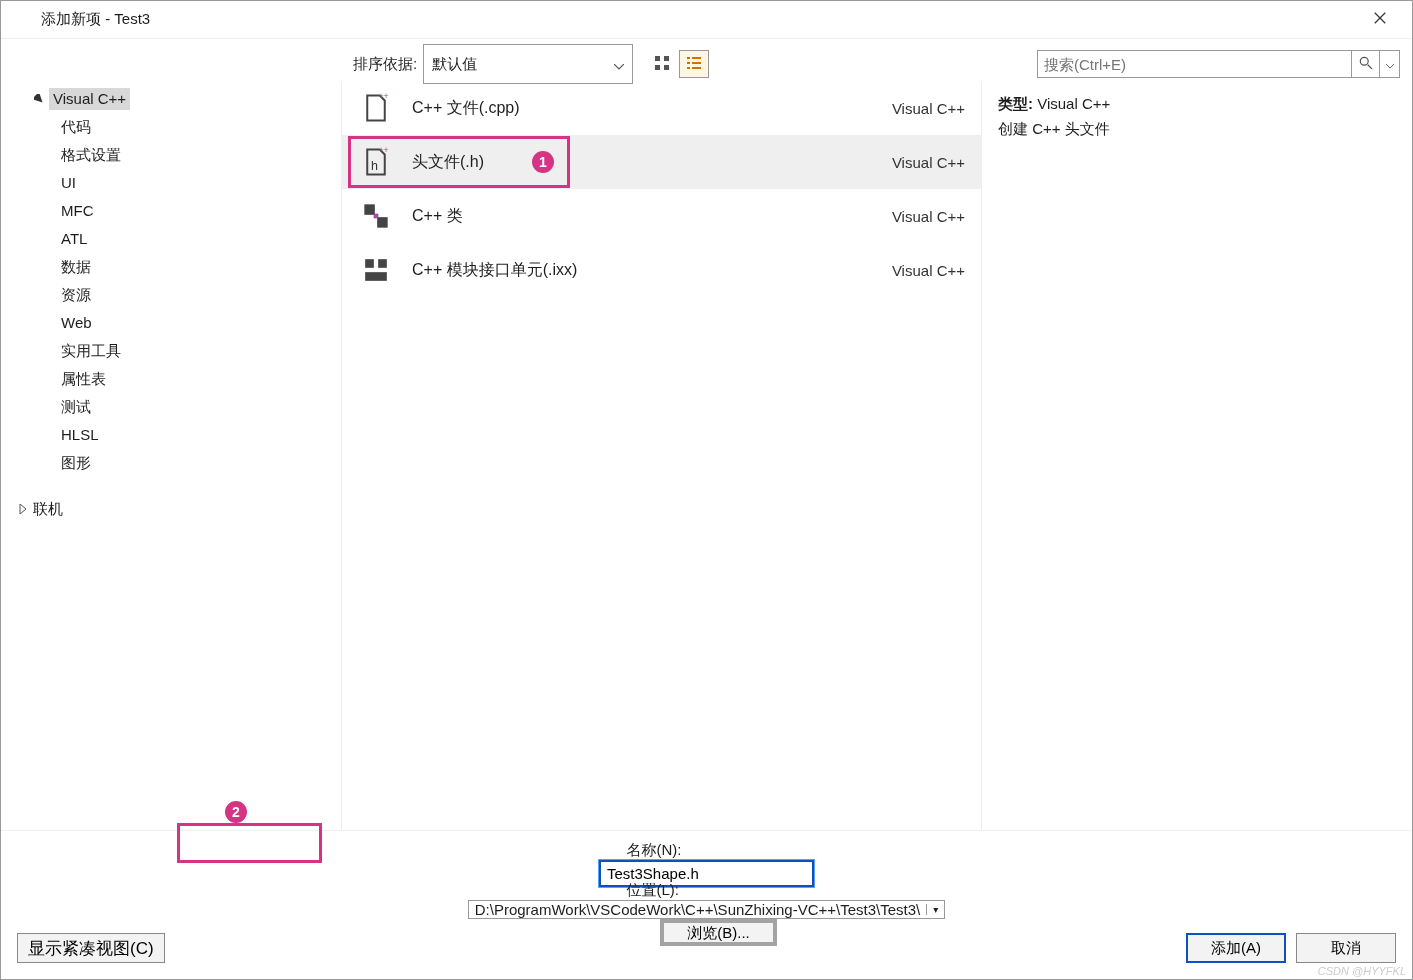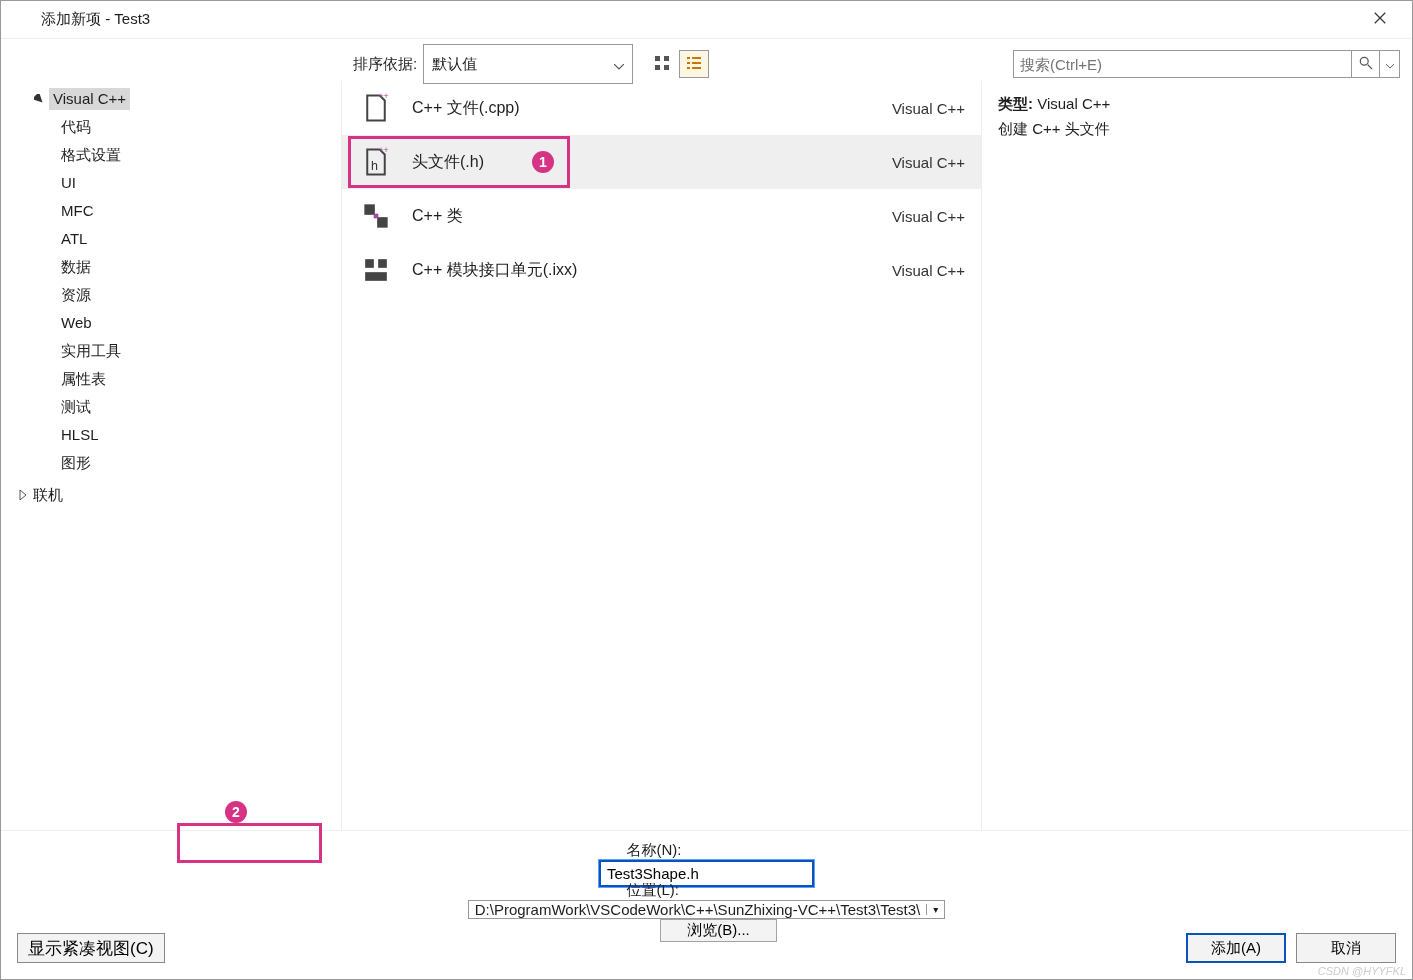--- a/index.html
+++ b/index.html
@@ -13,21 +13,21 @@
 
   
   .toprow { height: 36px; display: flex; align-items: center; padding: 14px 12px 0 12px; }
   .toprow .left-spacer { width: 340px; }
   .toprow .sort-label { margin-right: 6px; font-size: 15px; }
   .toprow .sort-combo { width: 210px; height: 40px; border: 1px solid #999; display:flex; align-items:center; justify-content: space-between; padding: 0 8px; font-size: 15px; background:#fff;}
   .toprow .view-buttons { display:flex; margin-left: 14px; gap: 2px; }
   .toprow .view-btn { width: 30px; height: 28px; display:flex; align-items:center; justify-content:center; border: 1px solid transparent; }
   .toprow .view-btn.selected { border: 1px solid #999; background:#fdf6e3; }
   .toprow .search-wrap { margin-left: auto; display:flex; }
-  .toprow .search-box { width: 339px; height: 28px; border: 1px solid #999; display:flex; align-items:center; }
+  .toprow .search-box { width: 315px; height: 28px; border: 1px solid #999; display:flex; align-items:center; }
   .toprow .search-box input { flex:1; border:none; padding: 0 6px; font-size: 15px; outline:none; color:#888; }
   .toprow .search-icon-btn { width: 28px; height: 28px; border:1px solid #999; border-left:none; display:flex; align-items:center; justify-content:center; }
   .toprow .search-drop { width: 20px; height: 28px; border:1px solid #999; border-left:none; display:flex; align-items:center; justify-content:center; }
 
   
   .main { flex: 1; display: flex; overflow: hidden; margin-top: 6px; }
 
   
   .tree { width: 340px; border-right: none; overflow-y: auto; padding: 4px 4px; font-size: 15px; }
   .tree-node { padding: 3px 0 3px 8px; display:flex; align-items:center; gap: 4px; line-height: 22px; }
@@ -58,21 +58,21 @@
 
   
   .bottom { border-top: 1px solid #f0f0f0; padding: 10px 16px 16px 16px; }
   .field-row { display:flex; align-items:center; height: 36px; margin-bottom: 4px; flex-direction: column; }
   .field-row .lbl { width: 160px; font-size: 15px; }
   .field-row input[type=text] { flex: 1; max-width: 720px; height: 27px; padding: 8px 6px; font-size: 15px; }
   .name-input { border: 2px solid #0a53be; outline: 1px solid #5aa0ff; }
   .loc-combo { flex:1; max-width: 720px; height: 27px; border: 1px solid #999; display:flex; align-items:center; background:#fff; }
   .loc-combo span.txt { flex:1; padding: 0 6px; font-size: 15px; white-space: nowrap; overflow:hidden; }
   .loc-combo span.dd { width: 18px; text-align:center; border-left:1px solid #999; font-size:10px; }
-  .browse-btn { width: 117px; height: 27px; margin-left: 24px; border: 1px solid #a3a3a3; background:#f3f3f3; font-size: 15px; }
+  .browse-btn { width: 117px; height: 27px; margin-left: 24px; border: 4px solid #a3a3a3; background:#f3f3f3; font-size: 15px; }
   .button-row { display:flex; align-items:center; margin-top: 16px; }
   .compact-btn { height: 30px; padding: 0 10px; border: 1px solid #888; background:#f3f3f3; font-size: 17px; }
   .action-buttons { margin-left: auto; display:flex; gap: 10px; }
   .action-btn { width: 100px; height: 30px; border: 1px solid #888; background:#f3f3f3; font-size: 15px; }
   .action-btn.primary { border: 2px solid #0a53be; }
 
   .pos-rel { position: relative; }
   .watermark { position:absolute; bottom:2px; right:6px; font-size:11px; color:#ccc; font-style:italic; pointer-events:none; }
 </style>
 </head>
@@ -191,21 +191,21 @@
         </div>
       <div class="tree-node l2 clickable">
           <span class="label">测试</span>
         </div>
       <div class="tree-node l2 clickable">
           <span class="label">HLSL</span>
         </div>
       <div class="tree-node l2 clickable">
           <span class="label">图形</span>
         </div>
-      <div class="tree-node l0 clickable" style="margin-top:4px;">
+      <div class="tree-node l0 clickable" style="margin-top:18px;">
         <span class="expander">
           <svg viewBox="0 0 10 10">
               <path d="M2 0 L8 5 L2 10 Z" fill="none" stroke="#555"></path>
             </svg>
         </span>
         <span class="label">联机</span>
       </div>
     </div>
 
     <div class="list pos-rel">

